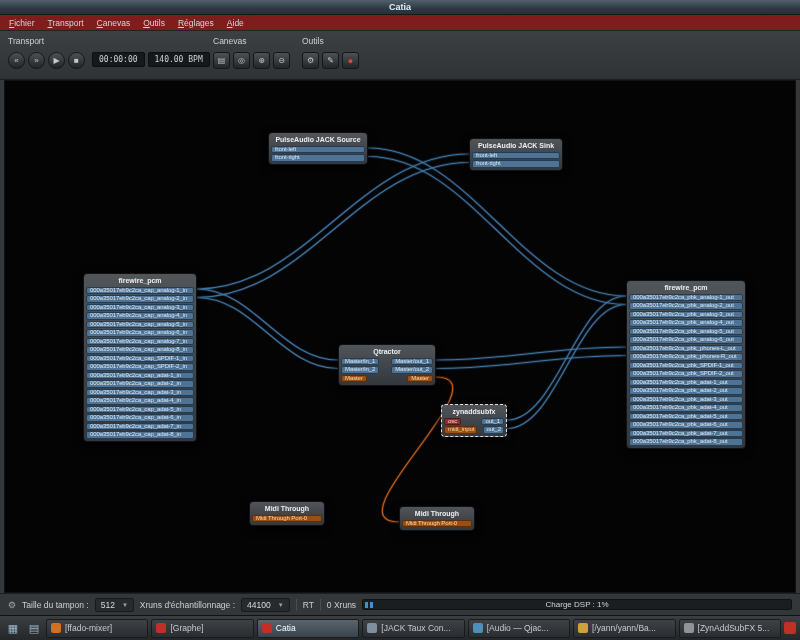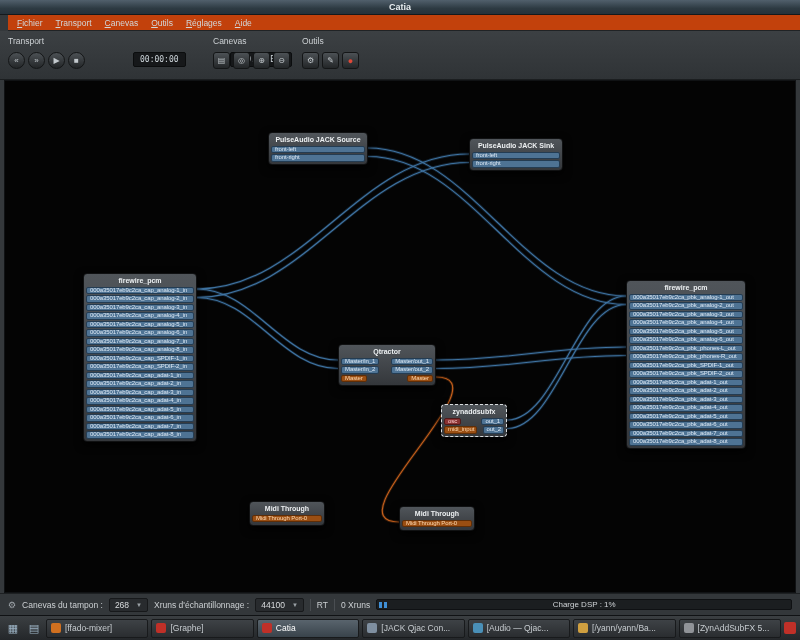--- a/index.html
+++ b/index.html
@@ -6,38 +6,38 @@
   html,body { width:800px; height:640px; overflow:hidden; }
   body { font-family:"Liberation Sans","DejaVu Sans",sans-serif; background:#34383b; color:#d6d9db; position:relative; }
 
   
   .titlebar { position:absolute; top:0; left:0; right:0; height:15px;
     background:linear-gradient(#51606c,#2d3a42 60%,#26313a);
     border-bottom:1px solid #15191c; display:flex; align-items:center; justify-content:center;
     font-size:9px; font-weight:bold; color:#e9eef1; }
 
   
-  .menubar { position:absolute; top:15px; left:8px; right:0; height:16px; background:#c2410c;
+  .menubar { position:absolute; top:15px; left:0; right:0; height:16px; background:#7f1d1d;
     border-bottom:1px solid #202325; display:flex; align-items:center; padding:0 3px; gap:1px; }
   .menu-item { font-size:8.5px; color:#d2d6d9; padding:1px 6px; border-radius:2px; }
   .menu-item::first-letter { text-decoration:underline; }
 
   
   .toolbar { position:absolute; top:31px; left:0; right:0; height:49px;
     background:linear-gradient(#3c4043,#2f3336); border-bottom:1px solid #1b1e20; }
   .tb-label { position:absolute; top:5px; font-size:8.5px; color:#cdd1d4; }
   .tb-row { position:absolute; top:21px; display:flex; align-items:center; gap:3px; }
   .tbtn { width:17px; height:17px; border-radius:9px;
     background:linear-gradient(#4c5155,#232628); border:1px solid #141617;
     color:#c3c9cd; font-size:8px; display:flex; align-items:center; justify-content:center; }
   .tbtn.sq { border-radius:3px; }
   .tbtn.rec { color:#e04838; font-size:9px; }
   .lcd { height:15px; background:#16181a; border:1px solid #0b0d0e; border-radius:2px;
     color:#ccd4d9; font-family:"DejaVu Sans Mono",monospace; font-size:8px;
-    display:flex; align-items:center; padding:0 6px;margin-left:41px; }
+    display:flex; align-items:center; padding:0 6px; }
 
   
   .canvas { position:absolute; top:80px; left:4px; width:792px; height:513px;
     background:#040404; border:1px solid #101214; overflow:hidden; }
   .canvas svg { position:absolute; left:0; top:0; }
 
   .node { position:absolute; background:linear-gradient(180deg,#50555a,#34373b);
     border:1px solid #101112; border-radius:4px; padding:2px 2px 2px 2px;
     box-shadow:0 3px 9px rgba(0,0,0,.95); }
   .node.selected { border:1px dashed #d8dcde; }
@@ -317,23 +317,23 @@
     <div class="node" style="left: 394px; top: 425px; width: 76px;">
       <div class="node-title">Midi Through</div>
       <div class="prow">
         <span class="port midi full">Midi Through Port-0</span>
       </div>
     </div>
   </div>
 
 <div class="statusbar">
   <span class="status-icon">⚙</span>
-  <span>Canevas du tampon :</span>
+  <span>Taille du tampon :</span>
   <span class="combo">
-    <span>268</span>
+    <span>512</span>
     <span class="chev">▼</span>
   </span>
   <span>Xruns d'échantillonnage :</span>
   <span class="combo">
     <span>44100</span>
     <span class="chev">▼</span>
   </span>
   <span class="vsep"></span>
   <span>RT</span>
   <span class="vsep"></span>
@@ -355,21 +355,21 @@
     <div class="task">
       <span class="task-icon" style="background: rgb(192, 48, 40);"></span>
       <span class="task-label">[Graphe]</span>
     </div>
     <div class="task active">
       <span class="task-icon" style="background: rgb(192, 48, 40);"></span>
       <span class="task-label">Catia</span>
     </div>
     <div class="task">
       <span class="task-icon" style="background: rgb(127, 143, 160);"></span>
-      <span class="task-label">[JACK Qjac Con...</span>
+      <span class="task-label">[JACK Taux Con...</span>
     </div>
     <div class="task">
       <span class="task-icon" style="background: rgb(74, 144, 184);"></span>
       <span class="task-label">[Audio — Qjac...</span>
     </div>
     <div class="task">
       <span class="task-icon" style="background: rgb(208, 160, 64);"></span>
       <span class="task-label">[/yann/yann/Ba...</span>
     </div>
     <div class="task">

